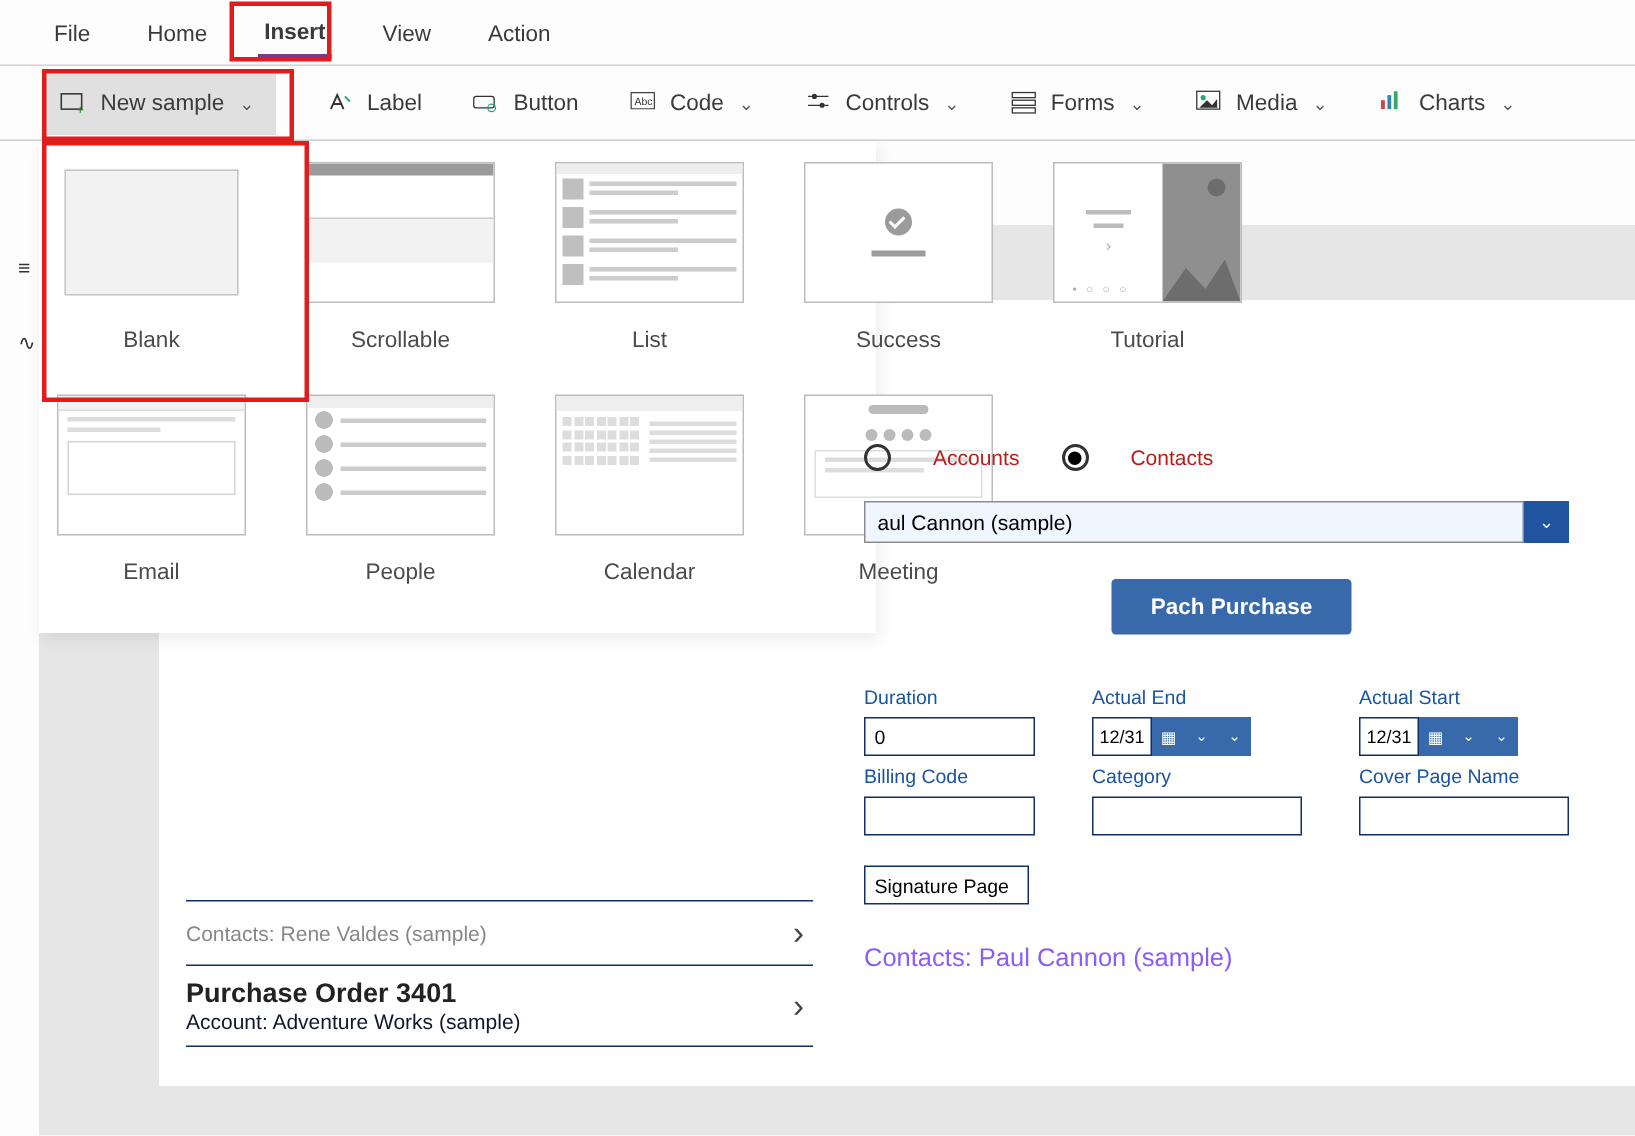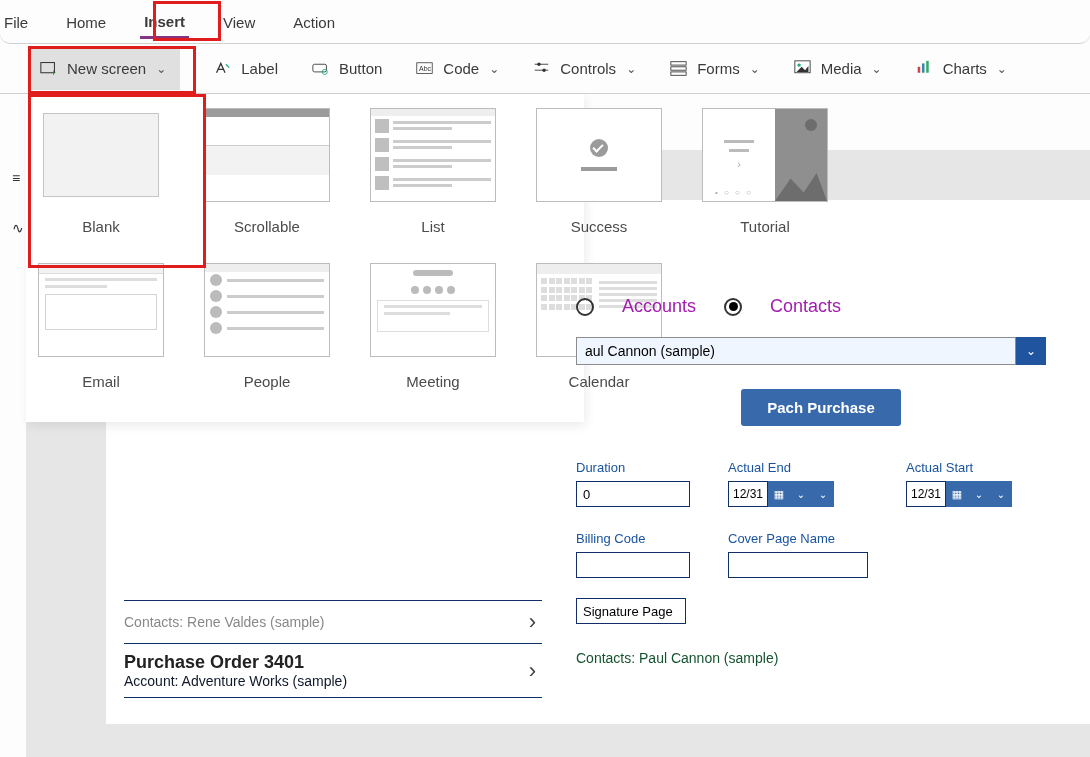--- a/index.html
+++ b/index.html
@@ -1,19 +1,19 @@
 <!DOCTYPE html>
 <html><head>
 <meta charset="utf-8">
 <style>
   * { box-sizing: border-box; margin: 0; padding: 0; font-family: "Segoe UI", -apple-system, sans-serif; }
   body { background: #fdfdfd; width: 1090px; height: 757px; overflow: hidden; position: relative; }
 
   
-  .menu-bar { height: 44px; display: flex; align-items: center; border-bottom: 1px solid #d0d0d0; gap: 30px; font-size: 15px; color: #3a3a3a; border-radius: 10px; }
+  .menu-bar { height: 44px; display: flex; align-items: center; border-bottom: 1px solid #d0d0d0; padding-left: 32px; gap: 30px; font-size: 15px; color: #3a3a3a; }
   .menu-item { cursor: pointer; padding: 8px 4px 6px; }
   .menu-item.active { font-weight: 700; border-bottom: 3px solid #833686; }
 
   
   .ribbon { height: 50px; display: flex; align-items: center; border-bottom: 1px solid #d0d0d0; padding-left: 30px; gap: 34px; font-size: 15px; color: #3a3a3a; }
   .ribbon .btn { display: flex; align-items: center; gap: 10px; cursor: pointer; }
   .btn-new-screen { background: #e1e0e0; height: 42px; padding: 0 14px 0 10px; display:flex; align-items:center; gap:10px; }
   .chev { font-size: 12px; color: #555; }
   .ic { width:17px; height:17px; display:inline-block; }
 
@@ -86,40 +86,40 @@
   .hl1 { left:153px; top:1px; width:68px; height:40px; }
   .hl2 { left:28px; top:46px; width:168px; height:48px; }
   .hl3 { left:28px; top:94px; width:178px; height:174px; }
 
   
   .canvas-bg { position:absolute; left:26px; right:0; top:150px; bottom:0; background:#e6e6e6; z-index:-2; }
   .canvas { position:absolute; left:106px; top:200px; right:0; height:524px; background:#fff; z-index:-1; }
 
   
   .form-area { position:absolute; left:576px; top:296px; right:24px; }
-  .radio-row { display:flex; gap:28px; align-items:center; font-size:18px; color:#a21caf; }
+  .radio-row { display:flex; gap:28px; align-items:center; font-size:14px; color:#b91c1c; }
   .radio { width:18px; height:18px; border:2px solid #333; border-radius:50%; display:inline-flex; align-items:center; justify-content:center; }
   .radio.sel::after { content:''; width:9px; height:9px; background:#000; border-radius:50%; }
   .combo { margin-top:20px; display:flex; width:470px; }
   .combo-box { flex:1; border:1px solid #8c8c8c; padding:5px 8px; font-size:14px; background:#f0f6ff; }
   .combo-arrow { width:30px; background:#20549f; color:#fff; display:flex; align-items:center; justify-content:center; font-size:12px; }
   .btn-primary { background:#3769ab; color:#fff; border:none; padding:10px 26px; font-size:15px; font-weight:600; border-radius:3px; margin:24px auto 0; display:block; }
 
-  .fields { display:grid; grid-template-columns: 114px 140px 140px; gap: 24px 38px; margin-top:34px; font-size:13px; }
+  .fields { display:grid; grid-template-columns: 114px 140px 140px; gap: 6px 38px; margin-top:34px; font-size:13px; }
   .fld-lbl { color:#1a54a0; font-size:13px; margin-bottom:6px; }
   .inp { border:1.5px solid #0f2f66; height:26px; padding:3px 6px; font-size:13px; width:100%; }
   .dt-wrap { display:flex; }
   .dt-in { border:1.5px solid #0f2f66; height:26px; width:40px; padding:2px 4px; font-size:12px; }
   .dt-ic { width:22px; height:26px; background:#3769ab; color:#fff; display:flex; align-items:center; justify-content:center; font-size:11px; }
   .dt-sel { width:22px; height:26px; background:#3769ab; color:#fff; display:flex; align-items:center; justify-content:center; font-size:10px; }
 
   .subj-row { margin-top:20px; }
   .regarding { margin-top:26px; }
   .regarding .r-lbl { color:#1a54a0; font-size:13px; }
-  .regarding .r-val { color:#14532d; font-size:14px; margin-top:4px; }
+  .regarding .r-val { color:#8b5cf6; font-size:17px; margin-top:4px; }
 
   
   .list-peek { position:absolute; left:124px; top:600px; width:418px; }
   .lp-row { border-top:1px solid #0f2f66; padding:8px 0; display:flex; justify-content:space-between; align-items:center; }
   .lp-title { font-size:18px; color:#222; font-weight:600; }
   .lp-sub { font-size:14px; color:#0f172a; }
   .lp-chev { font-size:22px; color:#444; padding-right:6px; }
   .lp-row.faded .lp-title, .lp-row.faded .lp-sub { color: #888; }
 </style>
 </head>
@@ -134,21 +134,21 @@
 </div>
 
 <div class="ribbon">
   <div class="btn-new-screen">
     <span class="ic">
       <svg viewBox="0 0 20 20">
           <rect x="1" y="3" width="16" height="12" fill="none" stroke="#333" stroke-width="1.2"></rect>
           <text x="13" y="19" font-size="10" fill="#0a8a0a">+</text>
         </svg>
     </span>
-    <span>New screen</span>
+    <span>New sample</span>
     <span class="chev">⌄</span>
   </div>
   <div class="btn">
     <span class="ic"><svg viewBox="0 0 20 20">
           <path d="M3 15 L8 4 L13 15 M5 11 H11" fill="none" stroke="#333" stroke-width="1.5"></path>
           <line x1="14" y1="5" x2="18" y2="9" stroke="#2a7" stroke-width="1.5"></line>
         </svg></span>
     <span>Label</span>
   </div>
   <div class="btn">
@@ -323,38 +323,20 @@
             </div>
           </div>
         <div class="t-ppl-row">
             <div class="t-circ"></div>
             <div class="t-lines" style="flex:1">
               <div class="t-line"></div>
             </div>
           </div>
       </div>
       <div class="lbl">People</div>
-    </div>
-    <div class="cell">
-      <div class="thumb">
-        <div class="t-mt-bar">
-            <div class="t-mt-pill"></div>
-          </div>
-        <div class="t-mt-avs">
-            <div class="t-mt-c"></div>
-            <div class="t-mt-c"></div>
-            <div class="t-mt-c"></div>
-            <div class="t-mt-c"></div>
-          </div>
-        <div class="t-mt-box">
-            <div class="t-mt-ln"></div>
-            <div class="t-mt-ln" style="width:60%"></div>
-          </div>
-      </div>
-      <div class="lbl">Meeting</div>
     </div>
     <div class="cell">
       <div class="thumb">
         <div class="t-cal-head"></div>
         <div class="t-cal-body">
           <div class="t-cal-grid">
             <div class="t-cal-cell"></div>
               <div class="t-cal-cell"></div>
               <div class="t-cal-cell"></div>
               <div class="t-cal-cell"></div>
@@ -387,20 +369,38 @@
               <div class="t-cal-ln"></div>
               <div class="t-cal-ln"></div>
               <div class="t-cal-ln"></div>
               <div class="t-cal-ln"></div>
               <div class="t-cal-ln"></div>
             </div>
         </div>
       </div>
       <div class="lbl">Calendar</div>
     </div>
+    <div class="cell">
+      <div class="thumb">
+        <div class="t-mt-bar">
+            <div class="t-mt-pill"></div>
+          </div>
+        <div class="t-mt-avs">
+            <div class="t-mt-c"></div>
+            <div class="t-mt-c"></div>
+            <div class="t-mt-c"></div>
+            <div class="t-mt-c"></div>
+          </div>
+        <div class="t-mt-box">
+            <div class="t-mt-ln"></div>
+            <div class="t-mt-ln" style="width:60%"></div>
+          </div>
+      </div>
+      <div class="lbl">Meeting</div>
+    </div>
   </div>
 </div>
 
 <div class="hl hl1"></div>
 <div class="hl hl2"></div>
 <div class="hl hl3"></div>
 
 <div class="form-area">
   <div class="radio-row">
     <span class="radio"></span>
@@ -436,20 +436,24 @@
         <div class="dt-sel">⌄</div>
           <div class="dt-sel">⌄</div>
       </div>
     </div>
 
     <div>
       <div class="fld-lbl">Billing Code</div>
       <input class="inp" style="">
     </div>
     <div>
+      <div class="fld-lbl">Category</div>
+      <input class="inp" style="">
+    </div>
+    <div>
       <div class="fld-lbl">Cover Page Name</div>
       <input class="inp" style="">
     </div>
   </div>
 
   <div class="subj-row">
     <input class="inp" style="width: 110px;" value="Signature Page">
   </div>
 
   <div class="regarding">

